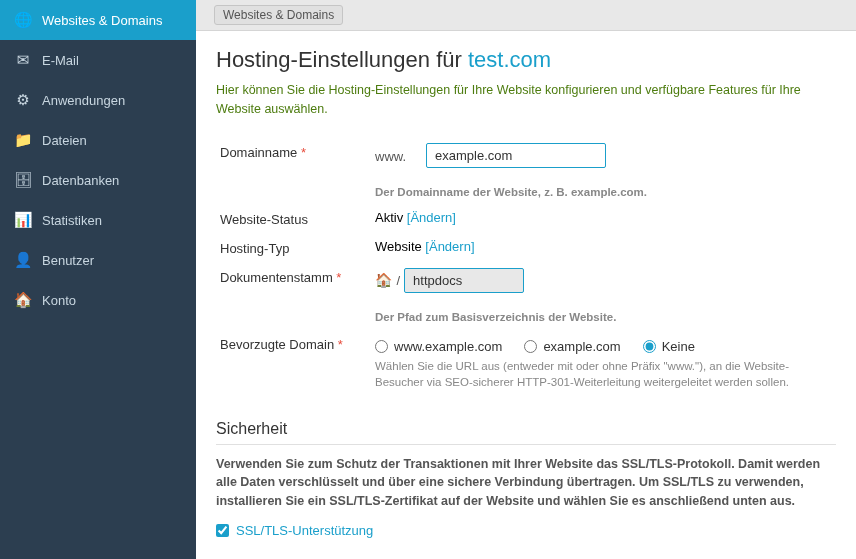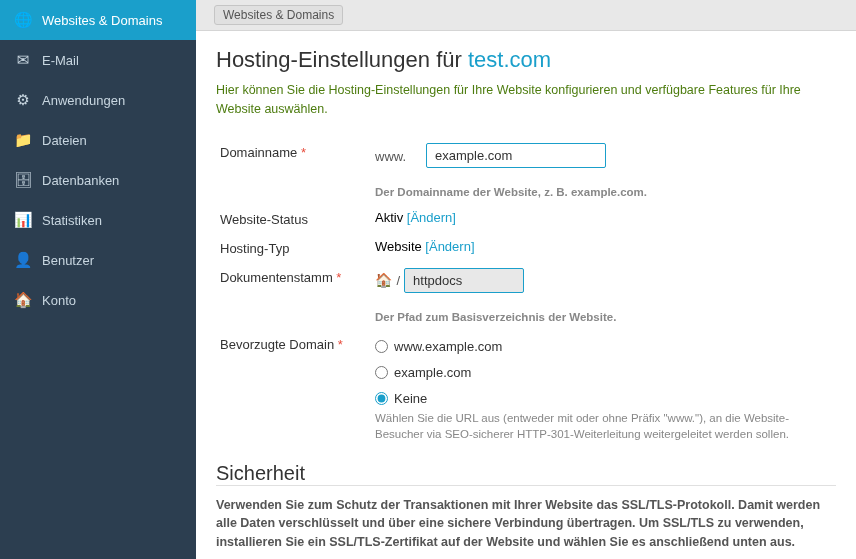--- a/index.html
+++ b/index.html
@@ -165,39 +165,40 @@
       border: 1px solid #1a9fcb;
       background: #e8e8e8;
       padding: 4px 8px;
       font-size: 13px;
       color: #333;
       outline: none;
       width: 120px;
       border-radius: 2px;
     }
 
-    .radio-group { display: flex; flex-direction: column; gap: 11px; padding-top: 4px; }
+    .radio-group { display: flex; flex-direction: row; gap: 22px; padding-top: 4px; }
     .radio-item { display: flex; align-items: center; gap: 6px; font-size: 13px; color: #333; }
     .radio-item input[type="radio"] { margin: 0; accent-color: #1a9fcb; }
 
     .radio-hint {
       font-size: 11.5px;
       color: #888;
       line-height: 1.4;
       margin-top: 4px;
       max-width: 430px;
     }
 
     
     .section-title {
-      font-size: 20px;
+      font-size: 16px;
       font-weight: normal;
       color: #333;
       border-bottom: 1px solid #e0e0e0;
-      margin: 14px 0 10px 0;
+      padding-bottom: 6px;
+      margin: 24px 0 10px 0;
     }
 
     .security-text {
       font-size: 12.5px;
       color: #555;
       line-height: 1.5;
       margin-bottom: 12px;
       font-weight: bold;
     }
 

